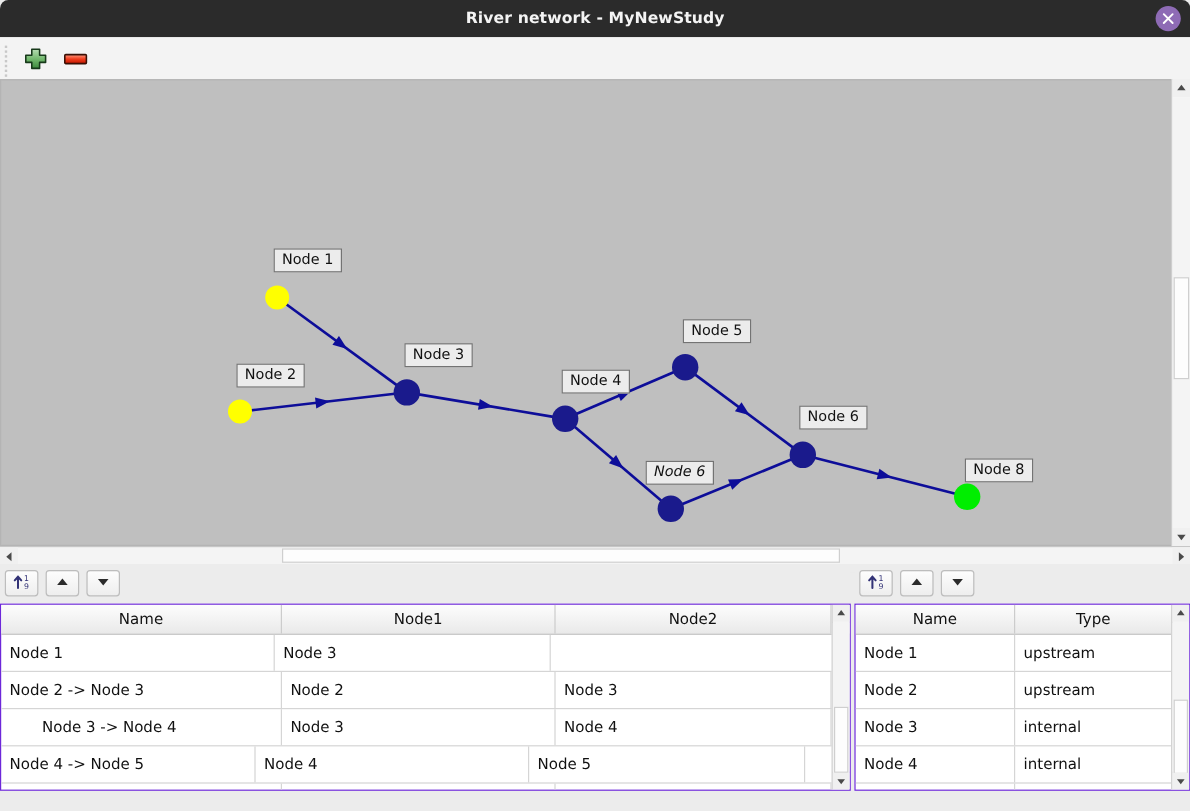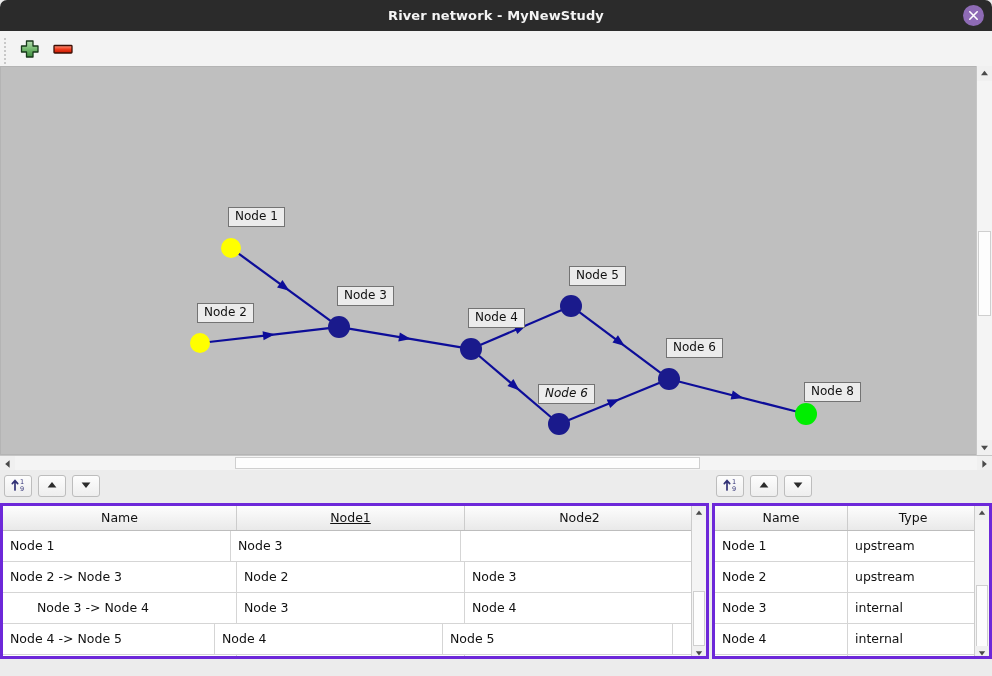--- a/index.html
+++ b/index.html
@@ -174,21 +174,21 @@
     cursor: pointer;
   }
   .btn svg { display: block; margin: 0 auto; }
   .b1 { left: 4px; }
   .b2 { left: 38px; }
   .b3 { left: 72px; }
 
   .tbl {
     position: absolute; left: 0; top: 32px;
     background: #ffffff;
-    border: 3px solid #6d28d9;
+    border: 1px solid #6d28d9;
     box-sizing: border-box;
     overflow: hidden;
   }
   #tbl-left  { width: 709px; height: 156px; }
   #tbl-right { width: 280px; height: 156px; }
 
   .thead {
     display: flex;
     height: 24px;
     background: linear-gradient(#fdfdfd, #e9e9e9);
@@ -384,21 +384,21 @@
       <div class="btn b3">
         <svg width="18" height="18" viewBox="0 0 18 18">
           <path d="M9 12 L13.4 6.6 L4.6 6.6 Z" fill="#2b2b2b"></path>
         </svg>
       </div>
     </div>
 
     <div class="tbl" id="tbl-left">
       <div class="thead" id="head-left">
           <div class="th" style="width: 234px;">Name</div>
-          <div class="th" style="width: 228px; text-decoration: underline;">Node1</div>
+          <div class="th" style="width: 228px;">Node1</div>
           <div class="th" style="width: 230px;">Node2</div>
         </div>
       <div class="tbody" id="body-left">
           <div class="tr">
             <div class="td" style="width: 228px;">Node 1</div>
             <div class="td" style="width: 230px;">Node 3</div>
           </div>
           <div class="tr">
             <div class="td" style="width: 234px;">Node 2 -&gt; Node 3</div>
             <div class="td" style="width: 228px;">Node 2</div>

